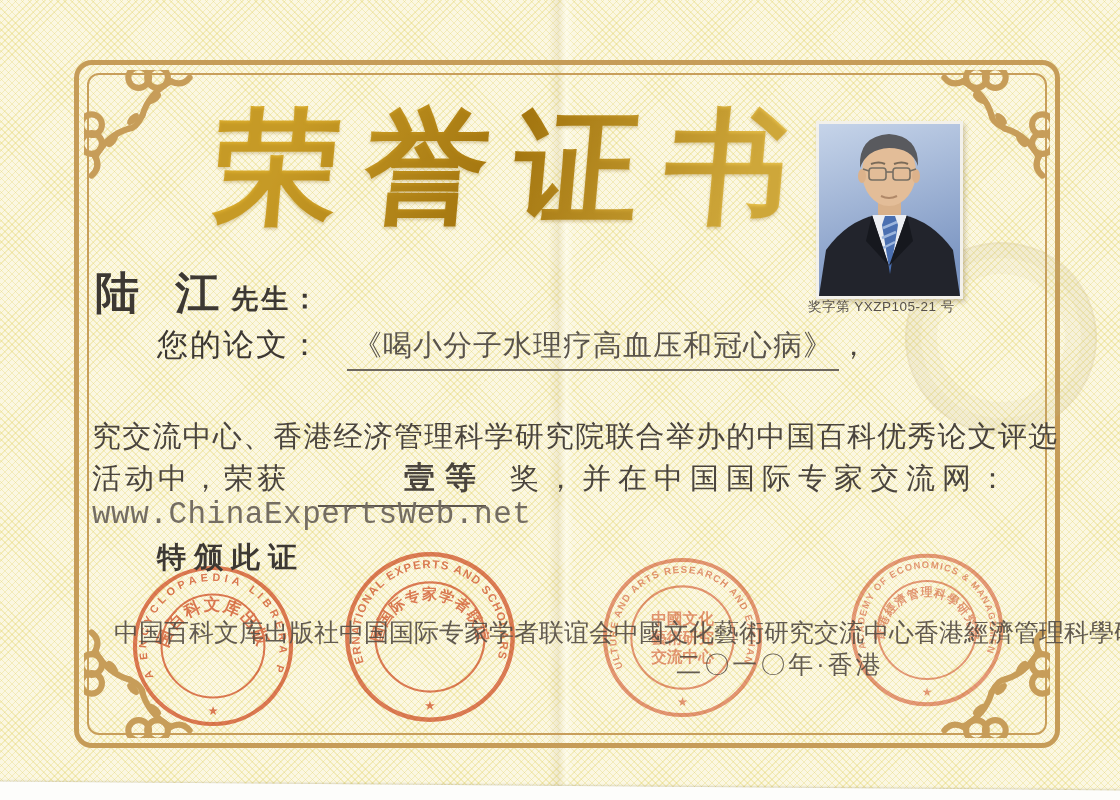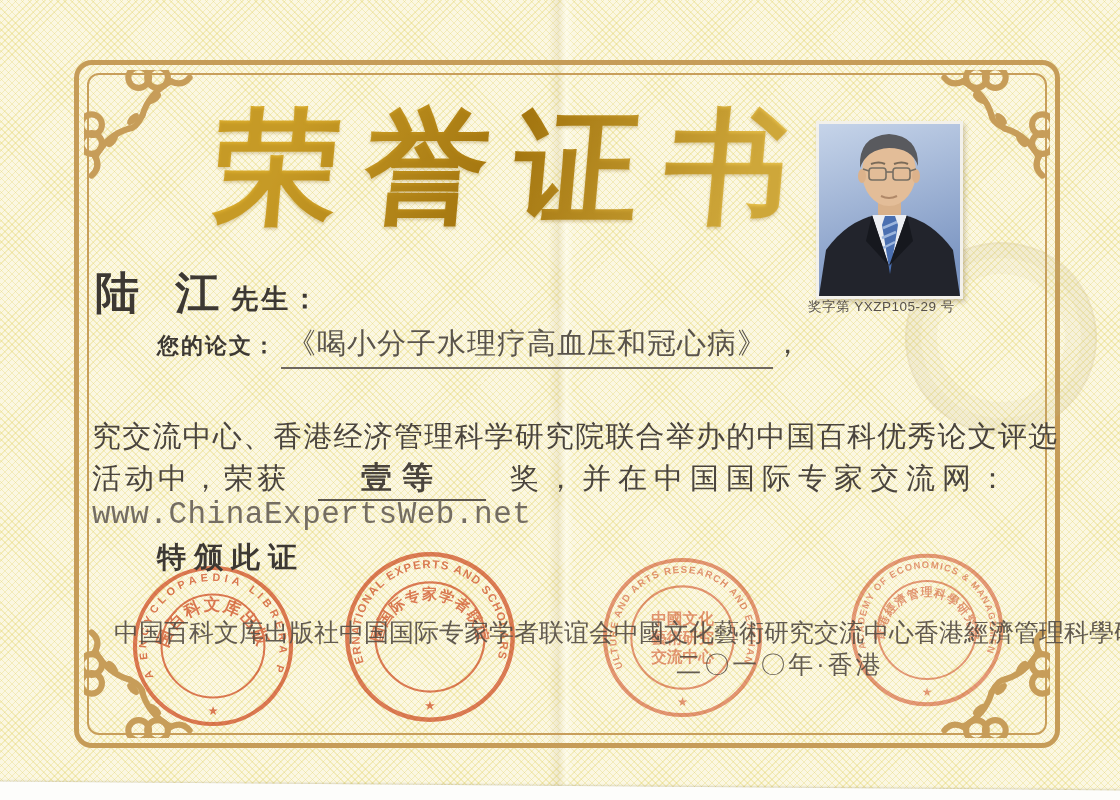--- a/index.html
+++ b/index.html
@@ -57,35 +57,35 @@
   }
   .photo svg{display:block;}
   .photo-caption{
     position:absolute;left:808px;top:298px;width:170px;
     font-size:13.5px;color:#56504a;letter-spacing:0.5px;z-index:3;white-space:nowrap;
   }
   .name-row{position:absolute;left:95px;top:264px;z-index:3;display:flex;align-items:baseline;color:#3d3833;}
   .name{font-size:44px;font-weight:bold;letter-spacing:12px;}
   .honorific{font-size:27px;font-weight:bold;letter-spacing:3px;}
   .paper-row{position:absolute;left:157px;top:324px;z-index:3;display:flex;align-items:baseline;white-space:nowrap;}
-  .paper-label{font-size:22px;font-weight:bold;color:#3d3833;letter-spacing:2px;}
+  .paper-label{font-size:31px;font-weight:normal;color:#3d3833;letter-spacing:2px;}
   .paper-title{
-    font-size:29px;color:#59534b;margin-left:4px;padding:0 6px 3px 6px;
+    font-size:29px;color:#59534b;margin-left:25px;padding:0 6px 3px 6px;
     border-bottom:2px solid #6e675e;letter-spacing:1px;
   }
   .paper-after{font-size:29px;color:#4a443d;}
   .bodyline{position:absolute;z-index:3;color:#4a443d;white-space:nowrap;}
   .line1{left:158px;top:377px;font-size:29px;letter-spacing:0.8px;}
   .line2{left:92px;top:417px;font-size:29px;letter-spacing:1.2px;}
   .line3{left:92px;top:457px;display:flex;align-items:baseline;}
   .line3-prefix{font-size:29px;letter-spacing:4px;}
   .award{
-    display:inline-block;min-width:168px;margin-left:28px;text-align:center;
+    display:inline-block;min-width:168px;margin-left:28px;text-align:right;
     font-size:31px;font-weight:bold;color:#4a443d;letter-spacing:10px;
-    border-bottom:2.5px solid #5d564e;padding-bottom:0;
+    border-bottom:2.5px solid #5d564e;padding-bottom:6px;
   }
   .line3-suffix{font-size:29px;letter-spacing:7px;margin-left:24px;}
   .line4{left:92px;top:497px;display:flex;align-items:flex-start;}
   .website{font-family:"Liberation Mono",monospace;font-size:31px;color:#746d62;letter-spacing:0.5px;}
   .publish{font-size:29px;font-weight:bold;color:#443e37;letter-spacing:2px;margin-left:8px;}
   .issue{
     position:absolute;left:157px;top:538px;z-index:3;
     font-size:29px;font-weight:bold;color:#3d3833;letter-spacing:8px;
   }
   .seal{position:absolute;z-index:2;mix-blend-mode:multiply;}
@@ -226,21 +226,21 @@
       <g stroke="#776f63" stroke-width="1.6" fill="none">
         <rect x="50" y="44" width="17" height="12" rx="3"></rect>
         <rect x="74" y="44" width="17" height="12" rx="3"></rect>
         <line x1="67" y1="48" x2="74" y2="48"></line>
         <line x1="50" y1="47" x2="44" y2="45"></line>
         <line x1="91" y1="47" x2="97" y2="45"></line>
       </g>
       <path d="M62,72 q8,4 16,0" stroke="#b08868" stroke-width="2" fill="none"></path>
     </svg>
   </div>
-  <div class="photo-caption">奖字第 YXZP105-29 号</div>
+  <div class="photo-caption">奖字第 YXZP105-21 号</div>
 
   <div class="name-row">
     <span class="name">陆 江</span>
     <span class="honorific">先生：</span>
   </div>
 
   <div class="paper-row">
     <span class="paper-label">您的论文：</span>
     <span class="paper-title">《喝小分子水理疗高血压和冠心病》</span>
     <span class="paper-after">，</span>

